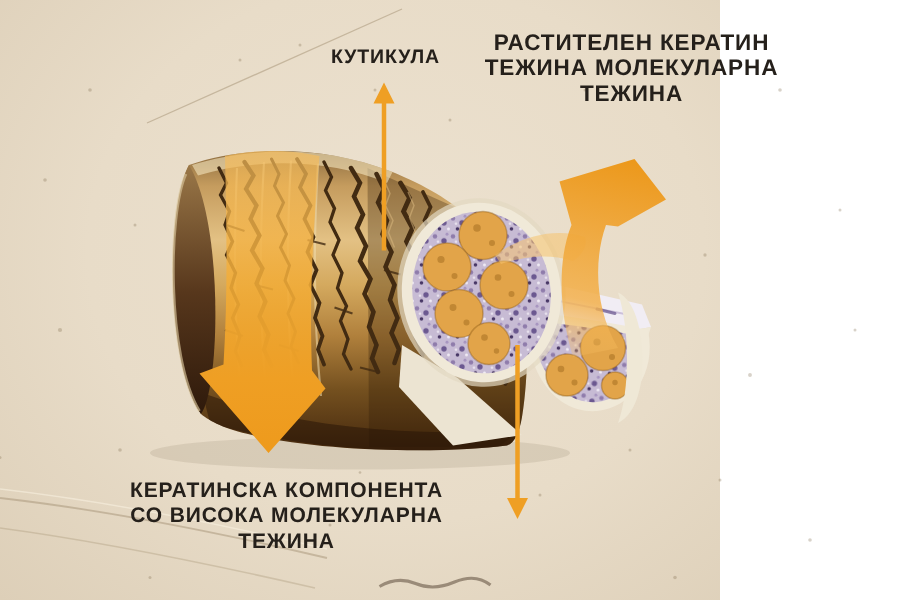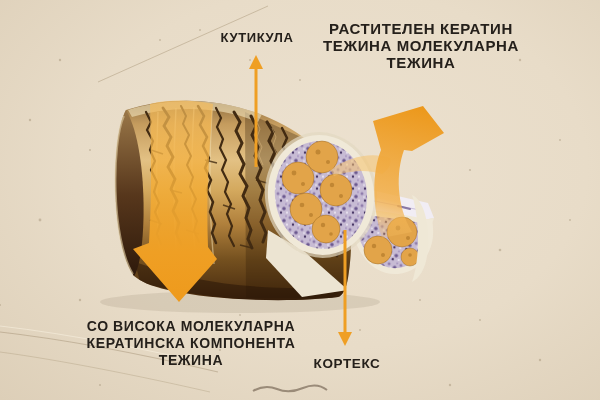--- a/index.html
+++ b/index.html
@@ -1,17 +1,17 @@
 <!DOCTYPE html>
 <html><head>
 <meta charset="utf-8">
 <style>
   html,body{margin:0;padding:0;}
   body{width:600px;height:400px;overflow:hidden;font-family:"Liberation Sans","DejaVu Sans",sans-serif;}
-  .stage{position:relative;width:600px;height:400px;background:
+  .stage{position:relative;width:480px;height:400px;background:
       radial-gradient(ellipse at 55% 42%, #ece1cf 0%, #e8dcc8 55%, #ddcfb8 100%);}
   .stage svg{position:absolute;left:0;top:0;}
   .label{position:absolute;transform:translateX(-50%);color:#25201b;font-weight:700;
          text-align:center;white-space:nowrap;}
   .lbl-cuticle{left:257px;top:30px;font-size:13px;letter-spacing:.6px;}
   .lbl-plant{left:421px;top:20px;font-size:15px;line-height:17px;letter-spacing:.6px;}
   .lbl-highmw{left:191px;top:318px;font-size:14px;line-height:17px;letter-spacing:.6px;}
   .lbl-cortex{left:347px;top:356px;font-size:13.5px;letter-spacing:.6px;}
 </style>
 </head>
@@ -232,19 +232,18 @@
 
   <div class="label lbl-cuticle">КУТИКУЛА</div>
 
   <div class="label lbl-plant">
     <div>РАСТИТЕЛЕН КЕРАТИН</div>
     <div>ТЕЖИНА МОЛЕКУЛАРНА</div>
     <div>ТЕЖИНА</div>
   </div>
 
   <div class="label lbl-highmw">
+    <div>КЕРАТИНСКА КОМПОНЕНТА</div>
     <div>СО ВИСОКА МОЛЕКУЛАРНА</div>
-    <div>КЕРАТИНСКА КОМПОНЕНТА</div>
     <div>ТЕЖИНА</div>
   </div>
 
-  <div class="label lbl-cortex">КОРТЕКС</div>
 </div>
 
 </body></html>

